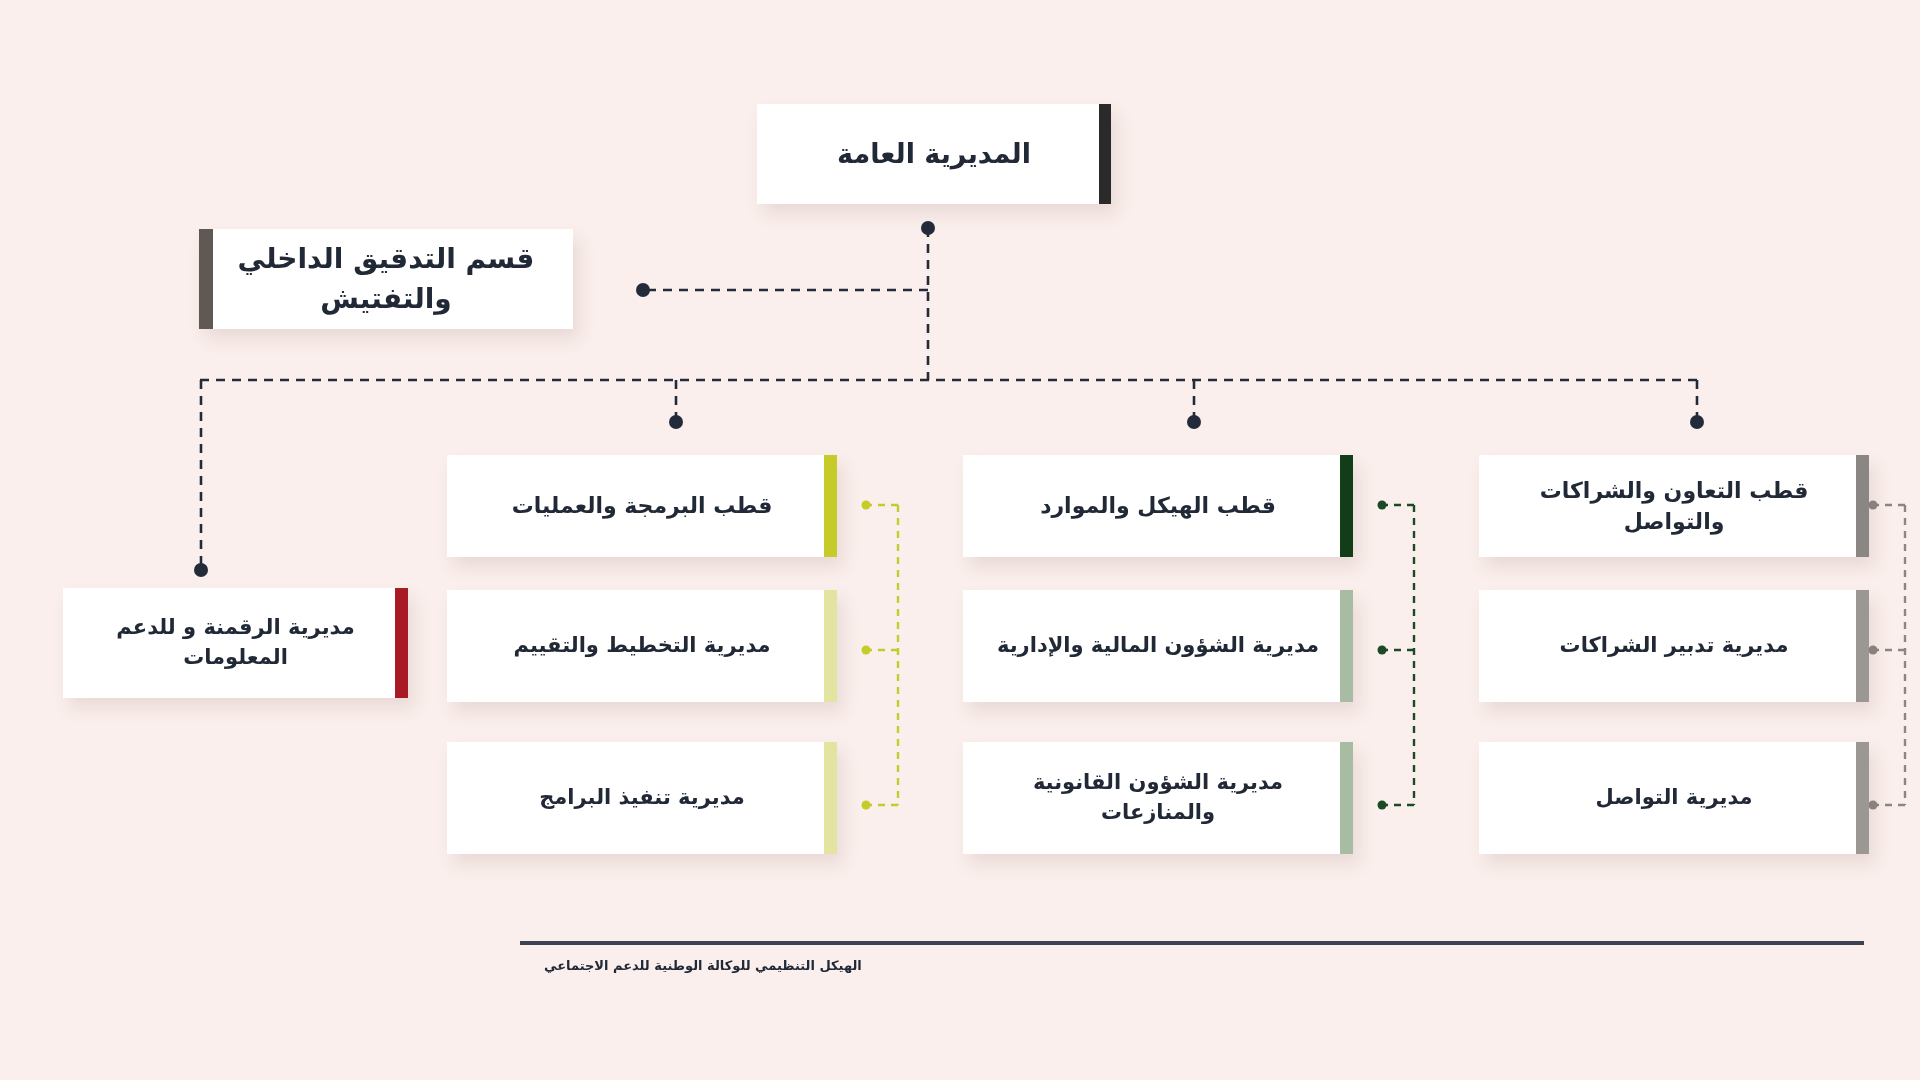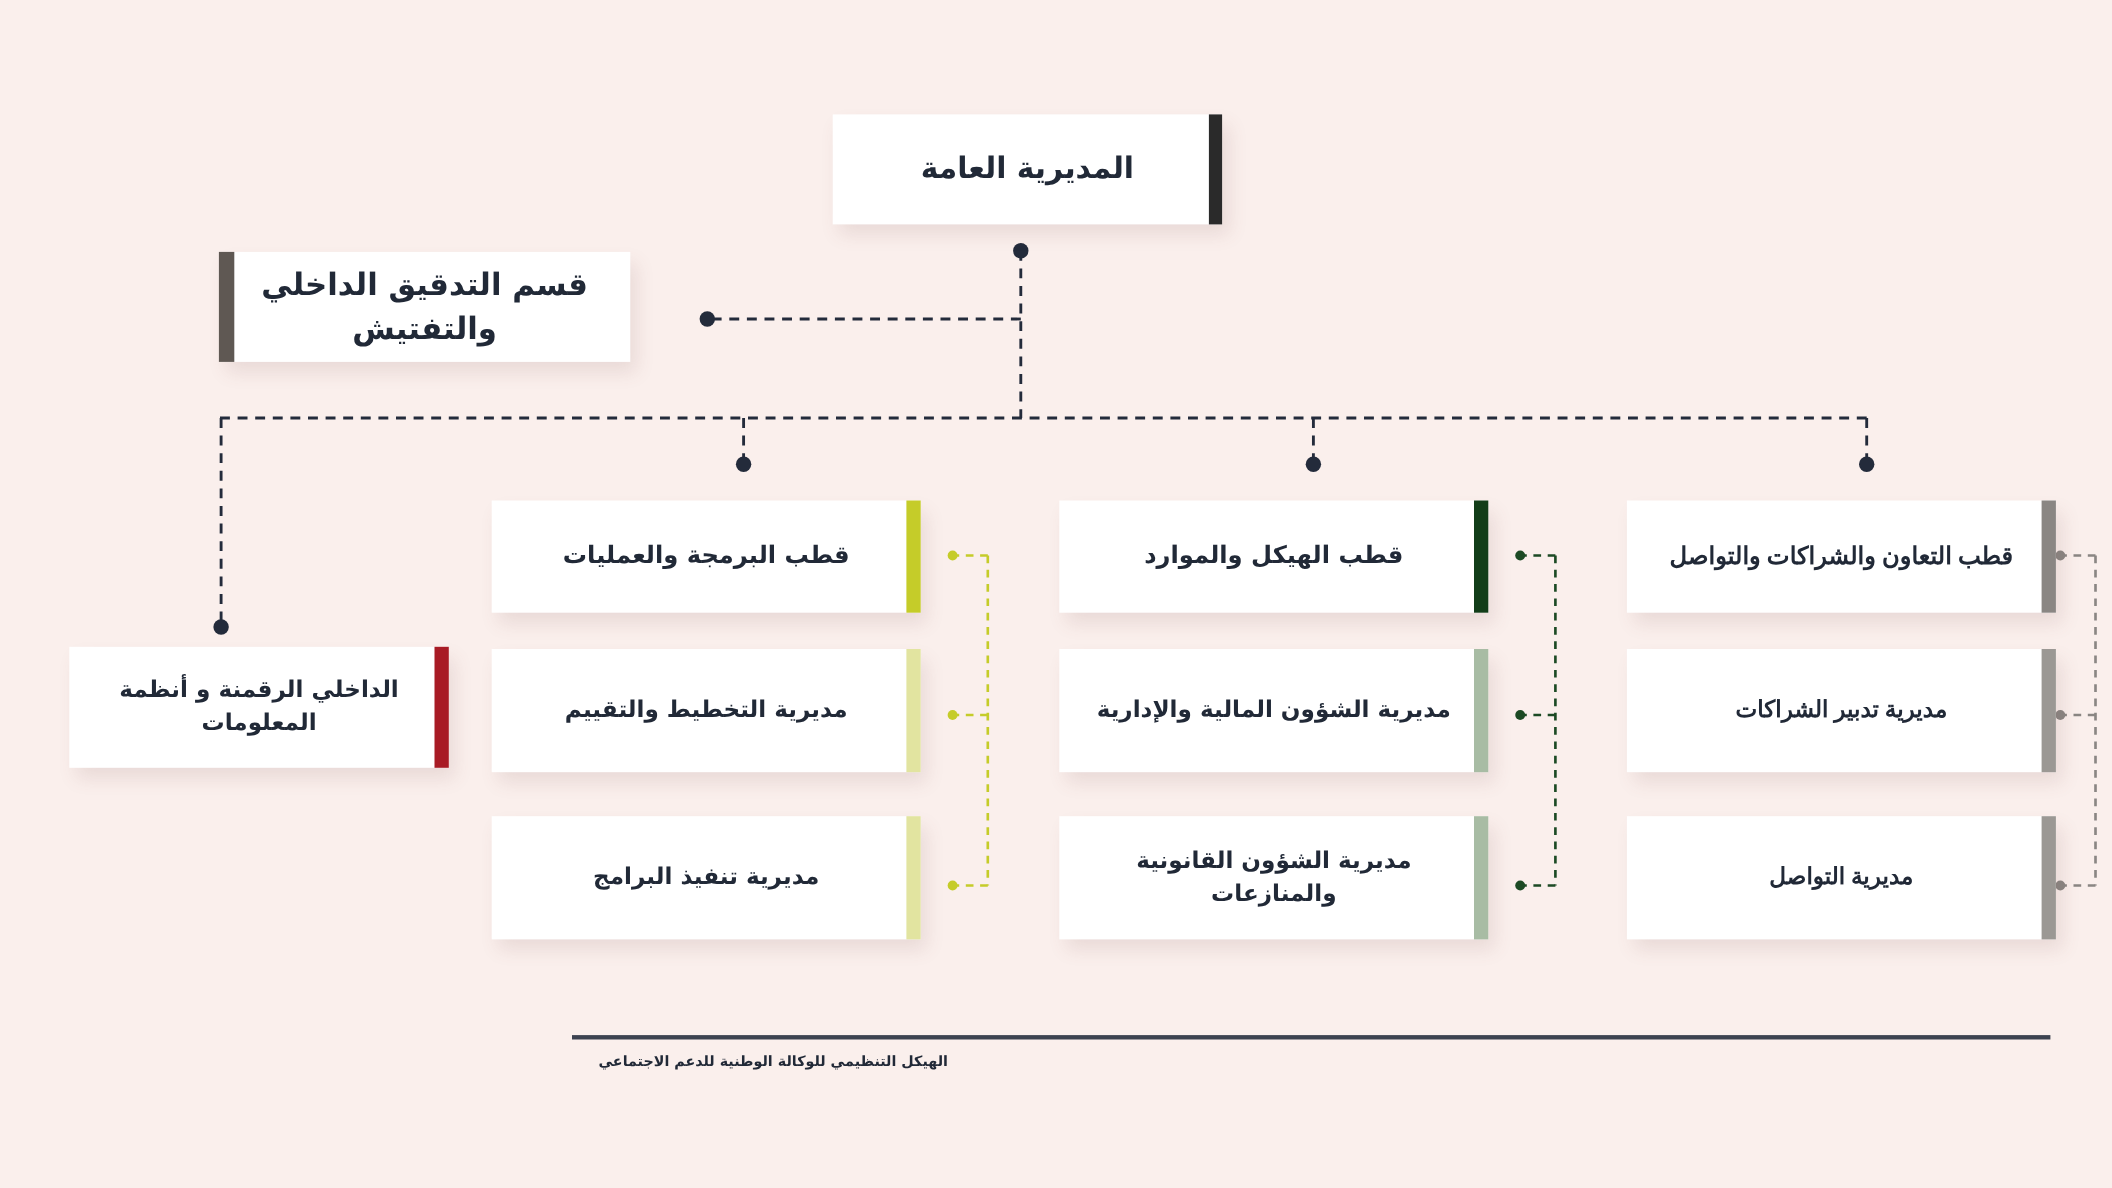--- a/index.html
+++ b/index.html
@@ -87,21 +87,21 @@
   .col-head .label { font-size: 22px; }
   .col-sub {
     width: 390px;
     height: 112px;
   }
   .col-sub .label { font-size: 21px; }
 
   
   .col-a { left: 447px; }   
   .col-b { left: 963px; }   
-  .col-c { left: 1479px; font-family: Liberation Serif, serif; }  
+  .col-c { left: 1479px; }  
 
   
   .row-0 { top: 455px; }
   .row-1 { top: 590px; }
   .row-2 { top: 742px; }
 
   
   #footer-rule {
     position: absolute;
     left: 520px;
@@ -196,21 +196,21 @@
     <span class="label">المديرية العامة</span>
     <span class="accent right" style="background: rgb(42, 42, 42);"></span>
   </div>
 
   <div class="card" id="card-audit">
     <span class="label">قسم التدقيق الداخلي والتفتيش</span>
     <span class="accent left" style="background: rgb(95, 88, 83);"></span>
   </div>
 
   <div class="card" id="card-digital">
-    <span class="label">الداخلي الرقمنة و أنظمة المعلومات</span>
+    <span class="label">مديرية الرقمنة و للدعم المعلومات</span>
     <span class="accent right" style="background: rgb(168, 27, 37);"></span>
   </div>
 
   <div class="card col-head col-a row-0">
     <span class="label">قطب البرمجة والعمليات</span>
     <span class="accent right" style="background: rgb(197, 204, 41);"></span>
   </div>
   <div class="card col-sub col-a row-1">
     <span class="label">مديرية التخطيط والتقييم</span>
     <span class="accent right" style="background: rgb(226, 228, 160);"></span>

